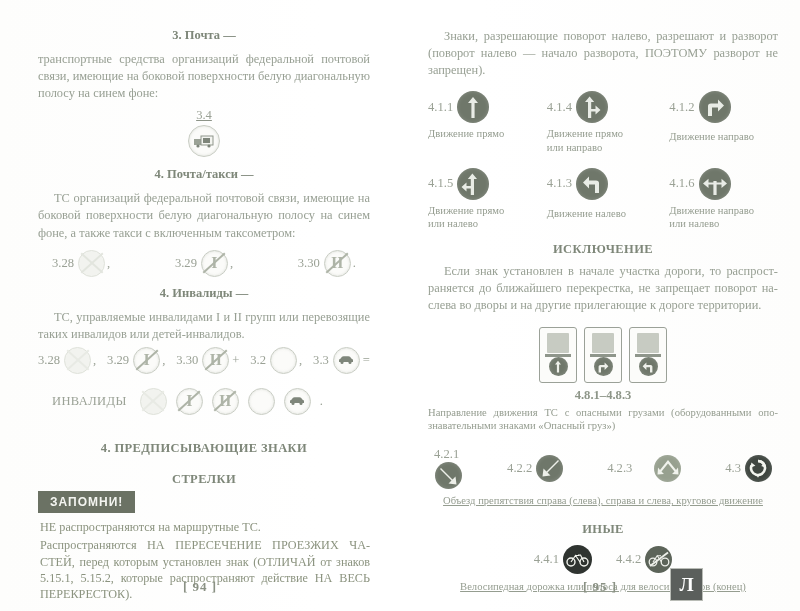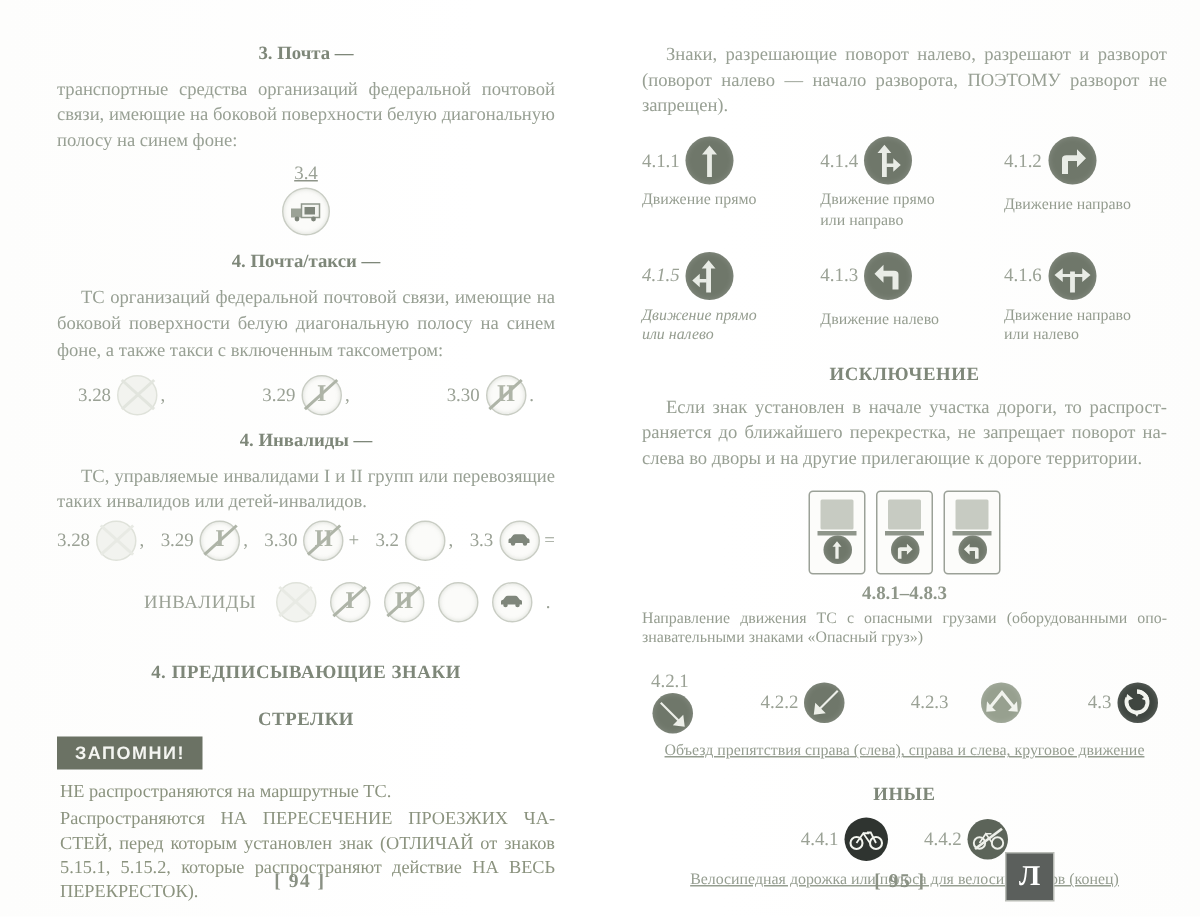--- a/index.html
+++ b/index.html
@@ -234,21 +234,21 @@
             <path d="M2 7 L2 5 Q2 4 3.4 3.8 L5 1.8 Q5.4 1.2 6.6 1.2 L11.4 1.2 Q12.6 1.2 13 1.8 L14.6 3.8 Q16 4 16 5 L16 7 Z" fill="#7f867b"></path>
             <circle cx="5" cy="7.4" r="1.5" fill="#7f867b"></circle>
             <circle cx="13" cy="7.4" r="1.5" fill="#7f867b"></circle>
           </svg>
         </span>
         <span class="num" style="margin:0 0 0 3px;">=</span>
       </span>
     </div>
 
     <div class="sign-row" style="justify-content:flex-start;gap:9px;margin:14px 0 0 14px;">
-      <span class="h-caps" style="font-weight:normal;font-size:12.5px;color:#9ba296;margin-right:4px;margin-left:44px;">ИНВАЛИДЫ</span>
+      <span class="h-caps" style="font-weight:normal;font-size:12.5px;color:#9ba296;margin-right:4px;">ИНВАЛИДЫ</span>
       <span class="circ circ-faint" style="width:25px;height:25px;">
         <i class="slash" style="background:#e8eae4;"></i>
           <i class="slash slash2" style="background:#e8eae4;"></i>
       </span>
       <span class="circ circ-white" style="width:25px;height:25px;">
         <b class="glyph">I</b>
           <i class="slash"></i>
       </span>
       <span class="circ circ-white" style="width:25px;height:25px;">
         <b class="glyph">II</b>
@@ -316,21 +316,21 @@
               <path d="M5 21 L5 11 Q5 8.5 8 8.5 L15 8.5 L15 4.5 L21 10.5 L15 16.5 L15 12.4 L9 12.4 L9 21 Z" fill="#e9ece6"></path>
             </svg>
           </span>
         </div>
         <div class="cap" style="margin-top:7px;">Движение направо</div>
       </div>
     </div>
 
     <div class="arr-grid" style="margin-top:14px;">
 
-      <div class="arr-item" style="width:118px;font-style:italic;">
+      <div class="arr-item" style="width:118px;">
         <div class="arr-top">
           <span class="num">4.1.5</span>
           <span class="circ circ-dark" style="width:32px;height:32px;">
             <svg class="arrow-svg" width="24" height="24" viewBox="0 0 24 24">
               <path d="M13 23 L13 7 L16 7 L11.4 1.5 L6.8 7 L9.8 7 L9.8 23 Z" fill="#e9ece6"></path>
               <path d="M10.2 14 L5.5 14 L5.5 10.5 L0.5 15 L5.5 19.5 L5.5 16.4 L10.2 16.4 Z" fill="#e9ece6"></path>
             </svg>
           </span>
         </div>
         <div class="cap" style="margin-top:4px;white-space:pre-line;">Движение прямо

